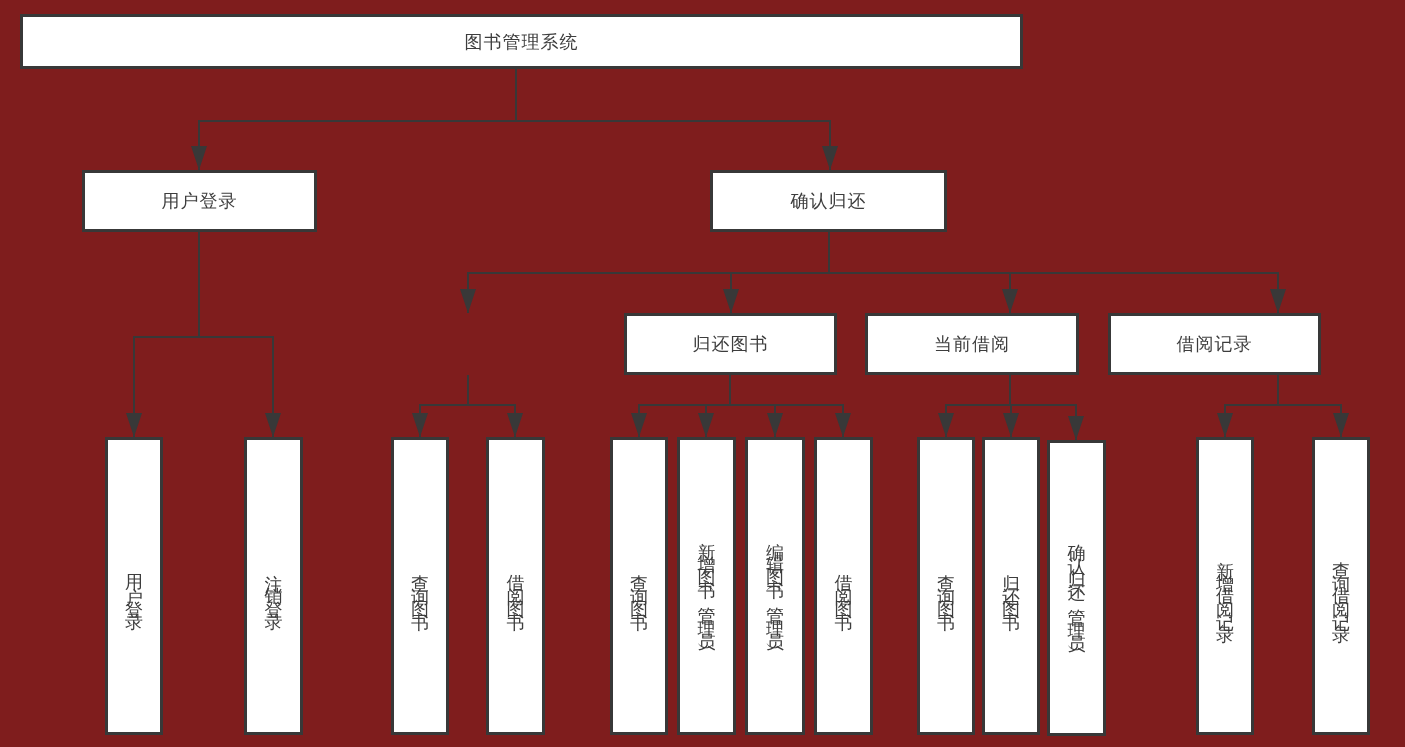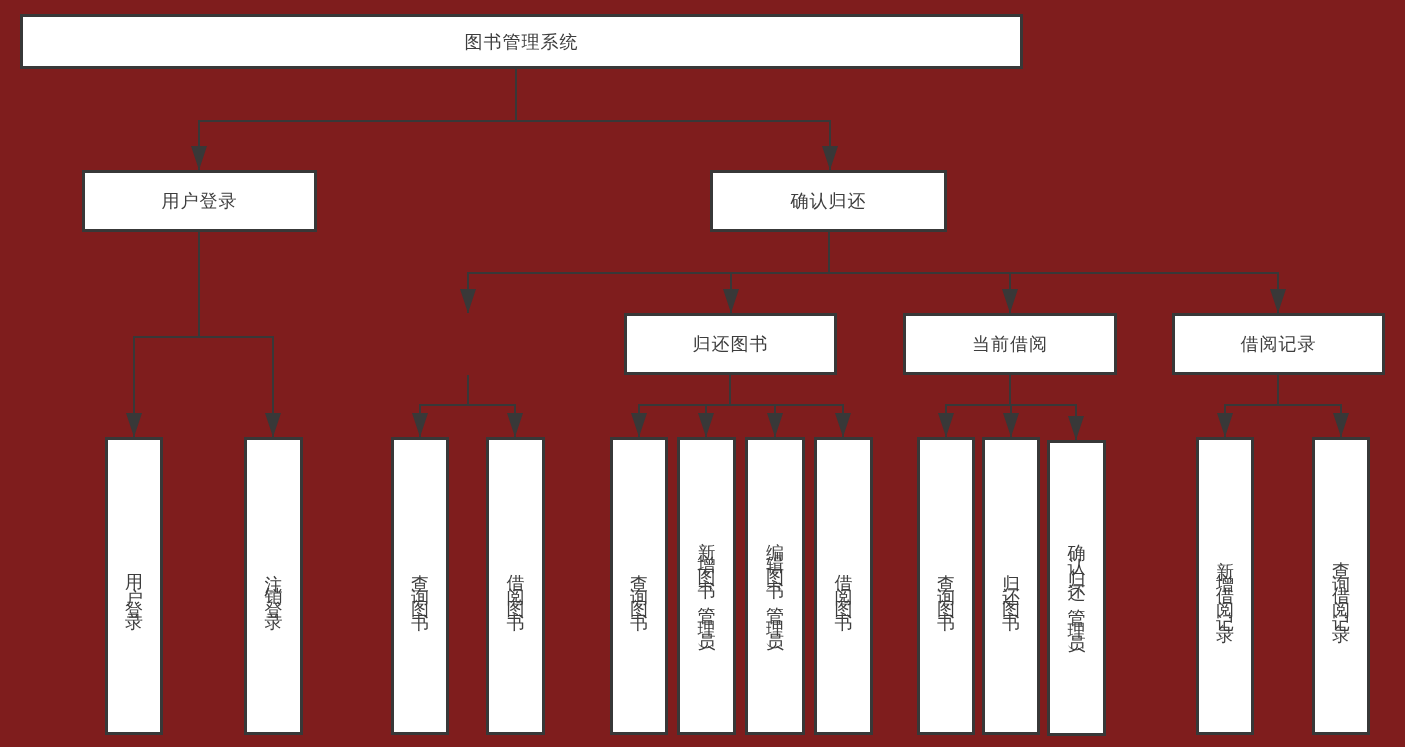--- a/index.html
+++ b/index.html
@@ -55,22 +55,22 @@
 <body>
 
 <div class="canvas">
 
   <div class="box box-h" style="left:20px;top:14px;width:1003px;height:55px">图书管理系统</div>
 
   <div class="box box-h" style="left:82px;top:170px;width:235px;height:62px">用户登录</div>
   <div class="box box-h" style="left:710px;top:170px;width:237px;height:62px">确认归还</div>
 
   <div class="box box-h" style="left:624px;top:313px;width:213px;height:62px">归还图书</div>
-  <div class="box box-h" style="left:903px;top:313px;width:214px;height:62px">当前借阅</div>
-  <div class="box box-h" style="left:1172px;top:313px;width:213px;height:62px">借阅记录</div>
+  <div class="box box-h" style="left:865px;top:313px;width:214px;height:62px">当前借阅</div>
+  <div class="box box-h" style="left:1108px;top:313px;width:213px;height:62px">借阅记录</div>
 
   <div class="box box-v" style="left:105px;top:437px;width:58px;height:298px">用户登录</div>
   <div class="box box-v" style="left:244px;top:437px;width:59px;height:298px">注销登录</div>
 
   <div class="box box-v" style="left:391px;top:437px;width:58px;height:298px">查询图书</div>
   <div class="box box-v" style="left:486px;top:437px;width:59px;height:298px">借阅图书</div>
 
   <div class="box box-v" style="left:610px;top:437px;width:58px;height:298px">查询图书</div>
   <div class="box box-v" style="left:677px;top:437px;width:59px;height:298px">新增图书（管理员）</div>
   <div class="box box-v" style="left:745px;top:437px;width:60px;height:298px">编辑图书（管理员）</div>

